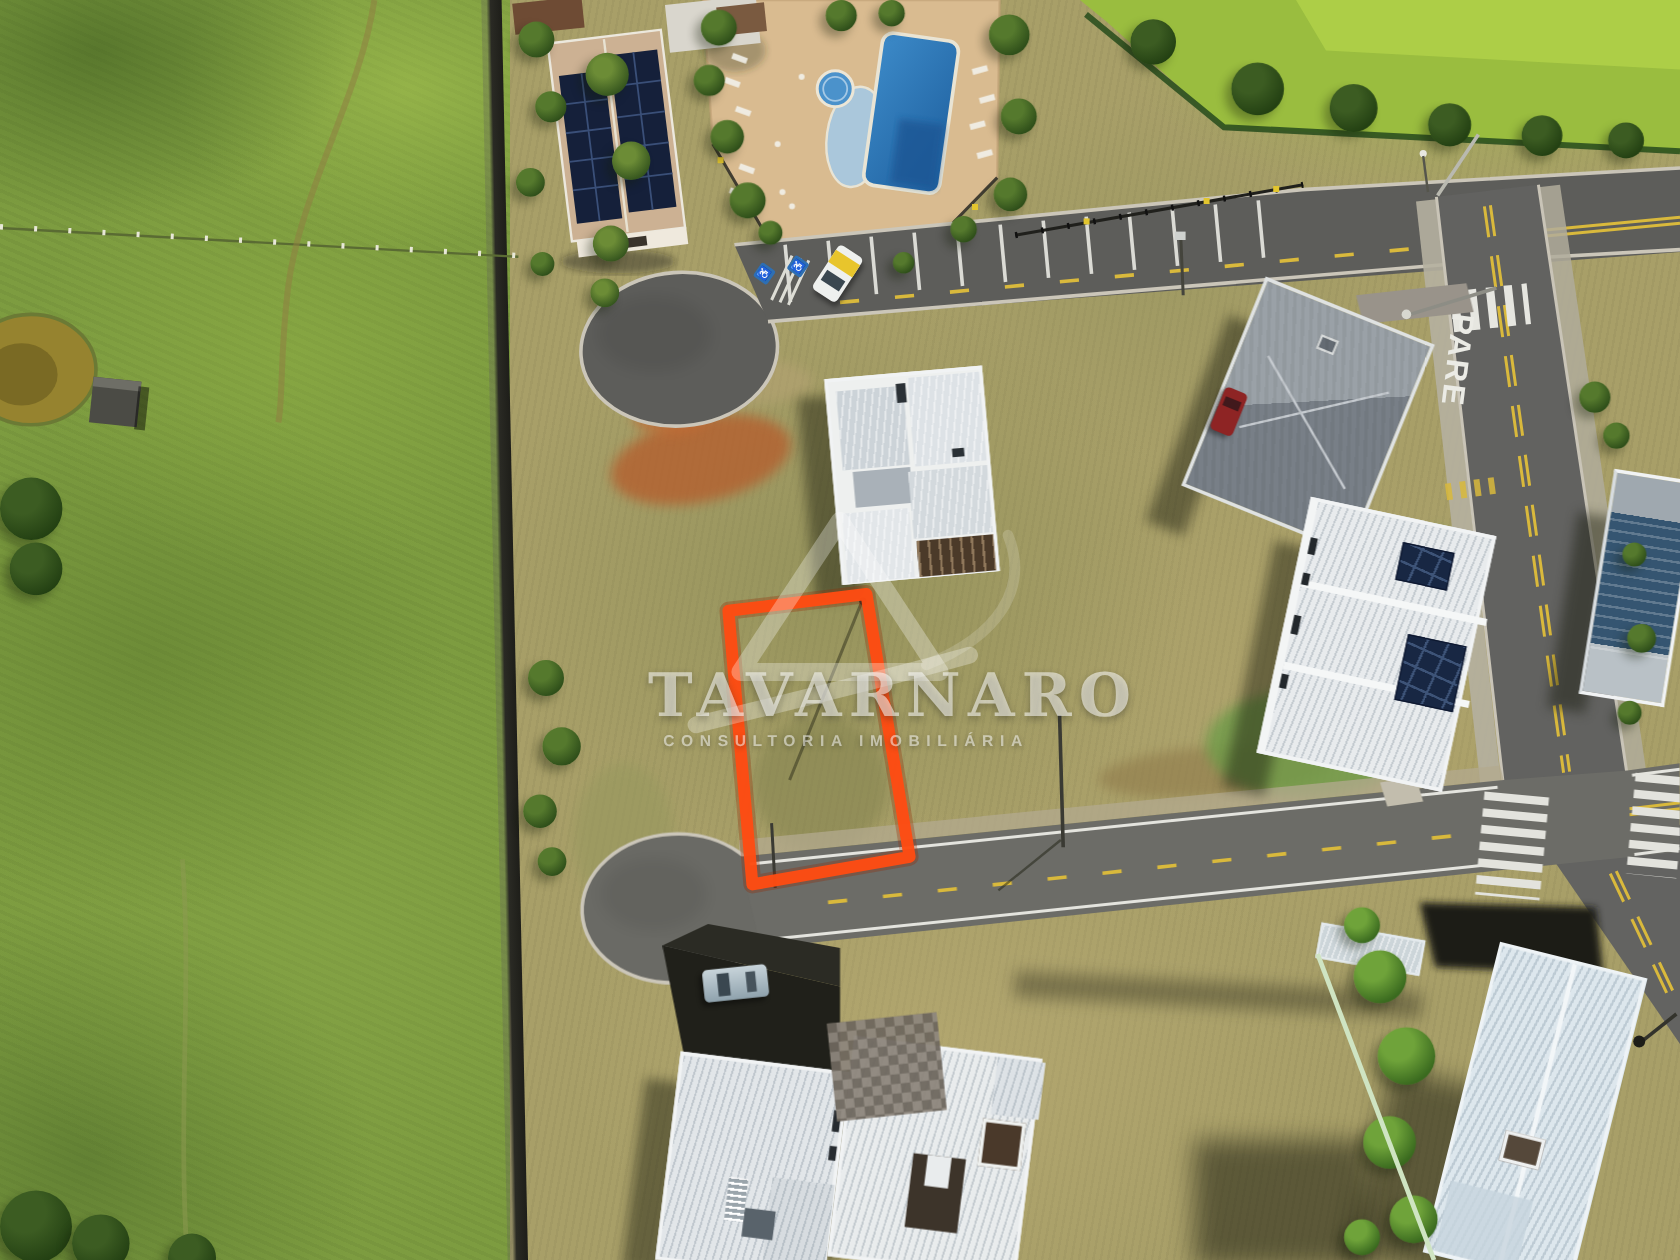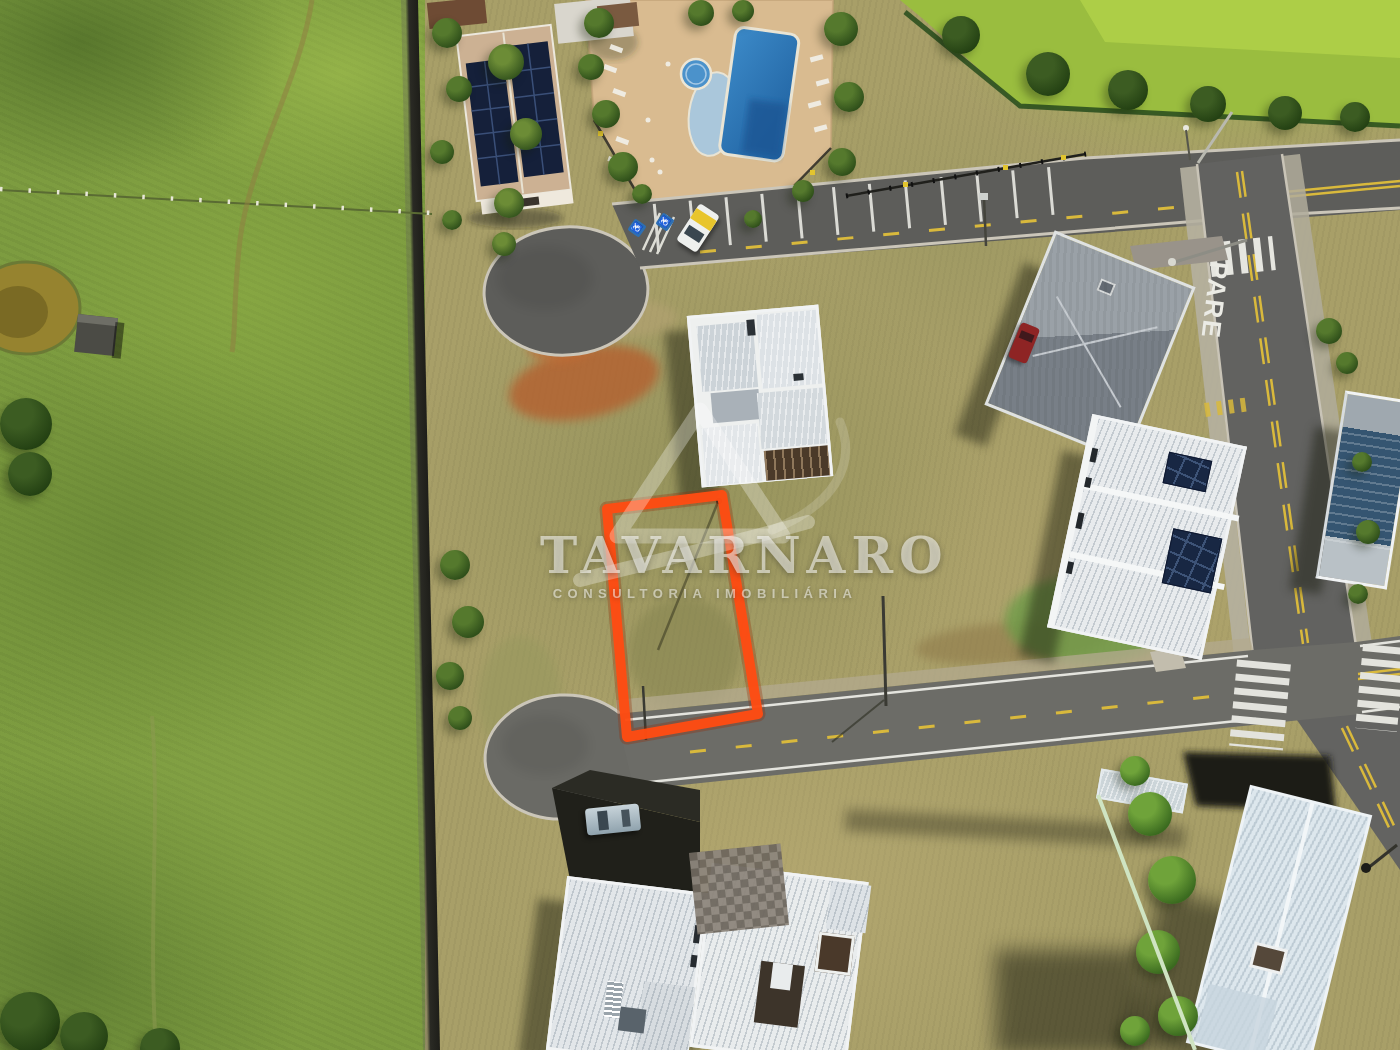--- a/index.html
+++ b/index.html
@@ -35,21 +35,21 @@
   .tree.palm{background:radial-gradient(circle at 40% 35%, #6c8c36 0 25%, #35551e 75%);}
   .shadow{background:rgba(22,24,12,.45);filter:blur(5px);}
   .house{border:3px solid #f1f3f4;}
   .cor{background-image:repeating-linear-gradient(100deg, rgba(255,255,255,.5) 0 1.5px, transparent 1.5px 6px);}
   .corg{background-image:repeating-linear-gradient(100deg, rgba(120,135,148,.33) 0 1.5px, transparent 1.5px 6px);}
   .panel{background-color:#182743;border:1px solid #0e1830;
     background-image:repeating-linear-gradient(12deg, transparent 0 14px, #3d5377 14px 16px),
                      repeating-linear-gradient(102deg, transparent 0 15px, #3d5377 15px 17px);}
   .car{border-radius:4px;box-shadow:-3px 3px 4px rgba(0,0,0,.4);}
   
-  #watermark{left:540px;top:394px;width:330px;height:215px;pointer-events:none;}
+  #watermark{left:540px;top:418px;width:330px;height:215px;pointer-events:none;}
   #wm-brand{left:0;top:132px;width:330px;text-align:center;
     font-family:"DejaVu Serif","Liberation Serif",serif;font-weight:bold;font-size:50px;
     letter-spacing:6px;color:rgba(255,255,255,.55);text-shadow:0 2px 6px rgba(45,45,35,.4);}
   #wm-tag{left:0;top:192px;width:330px;text-align:center;
     font-family:"Liberation Sans",sans-serif;font-weight:bold;font-size:13px;
     letter-spacing:5.5px;color:rgba(255,255,255,.52);text-shadow:0 1px 4px rgba(45,45,35,.4);}
   .hcap{width:14px;height:14px;background:#2e6fb3;color:#fff;font-size:9px;line-height:14px;
     text-align:center;border-radius:2px;}
 </style>
 </head>

